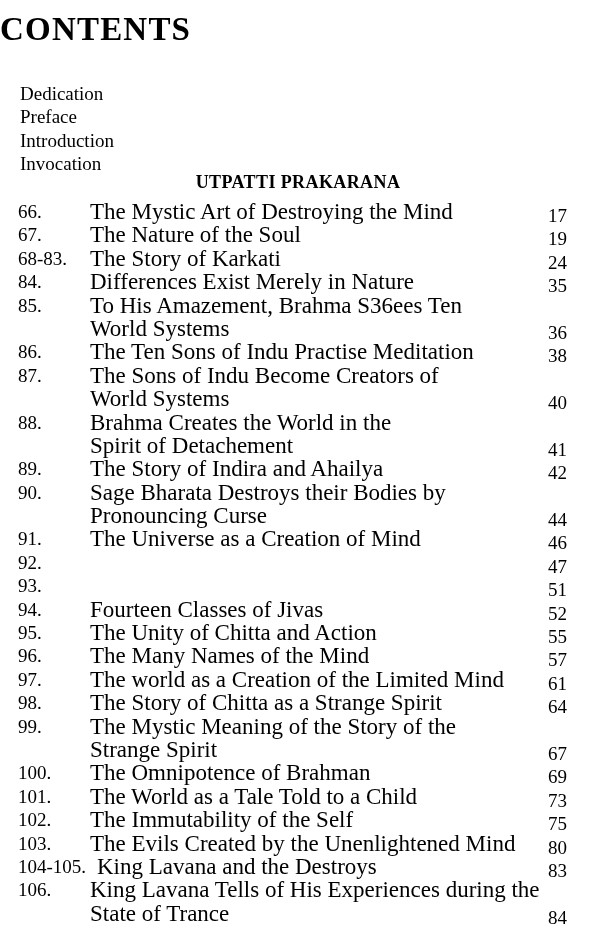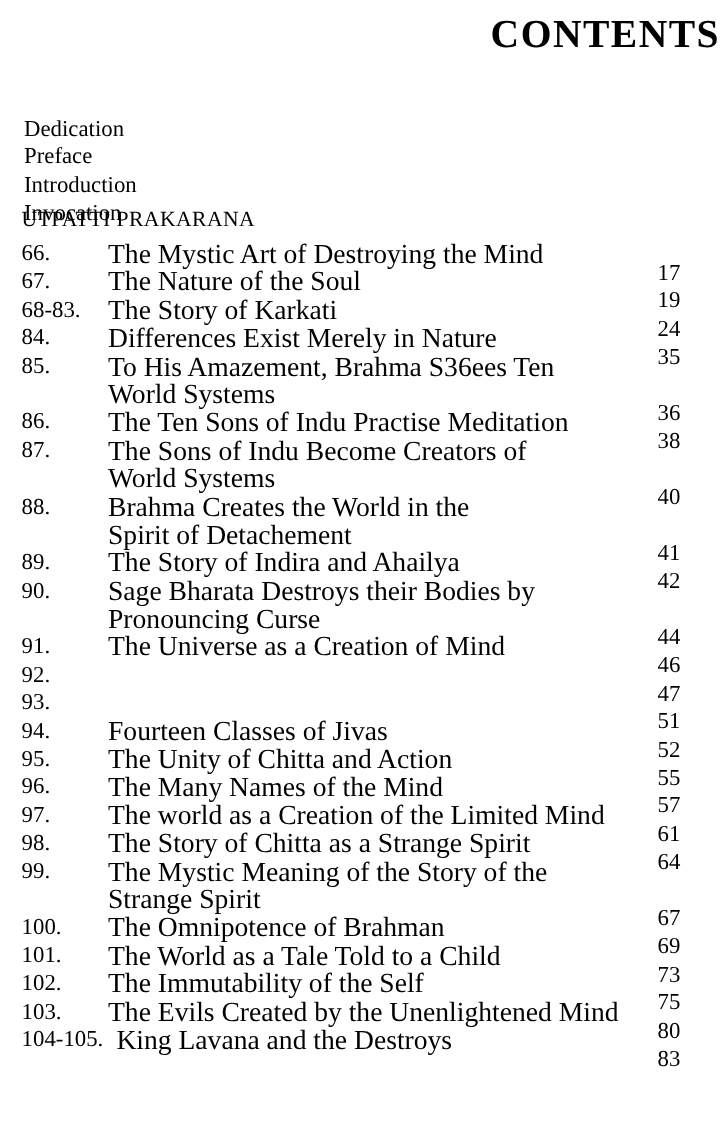--- a/index.html
+++ b/index.html
@@ -20,51 +20,52 @@
 
   .page {
     width: 600px;
     height: 945px;
     position: relative;
     box-sizing: border-box;
   }
 
   
   .doc-title {
-    text-align: right;
+    text-align: left;
     font-weight: bold;
     font-size: 33px;
     letter-spacing: 1.2px;
     margin: 0;
     padding-top: 13px;
     line-height: 1.0;
   }
 
   
   .front-matter {
     margin: 0;
     padding: 0;
     list-style: none;
     position: absolute;
-    top: 96px;
+    top: 82px;
     left: 20px;
   }
   .front-matter li {
     font-size: 19px;
     line-height: 23.4px;
     white-space: nowrap;
   }
 
   
   .section-heading {
     position: absolute;
     top: 172px;
     left: 18px;
     width: 560px;
-    font-weight: normal;
+    text-align: center;
+    font-weight: bold;
     font-size: 18px;
     letter-spacing: 0.4px;
   }
 
   
   .toc {
     position: absolute;
     top: 200px;
     left: 0;
     width: 600px;
@@ -97,21 +98,21 @@
     white-space: nowrap;
   }
   
   .entry.wide-num .entry-title {
     left: 97px;
   }
 
   .entry-page {
     position: absolute;
     left: 548px;
-    top: 16px;
+    top: 4px;
     font-size: 19px;
     white-space: nowrap;
   }
 </style>
 </head>
 <body>
 
 <div class="page">
 
   <h1 class="doc-title">CONTENTS</h1>
@@ -300,15 +301,25 @@
           <span class="entry-page">80</span>
         </div>
       </div>
       <div class="entry wide-num">
         <div class="entry-line">
           <span class="entry-num">104-105.</span>
           <span class="entry-title">King Lavana and the Destroys</span>
           <span class="entry-page">83</span>
         </div>
       </div>
+      <div class="entry">
+        <div class="entry-line">
+          <span class="entry-num">106.</span>
+          <span class="entry-title">King Lavana Tells of His Experiences during the</span>
+        </div>
+        <div class="entry-line">
+          <span class="entry-title">State of Trance</span>
+          <span class="entry-page">84</span>
+        </div>
+      </div>
     </div>
 
 </div>
 
 </body></html>

